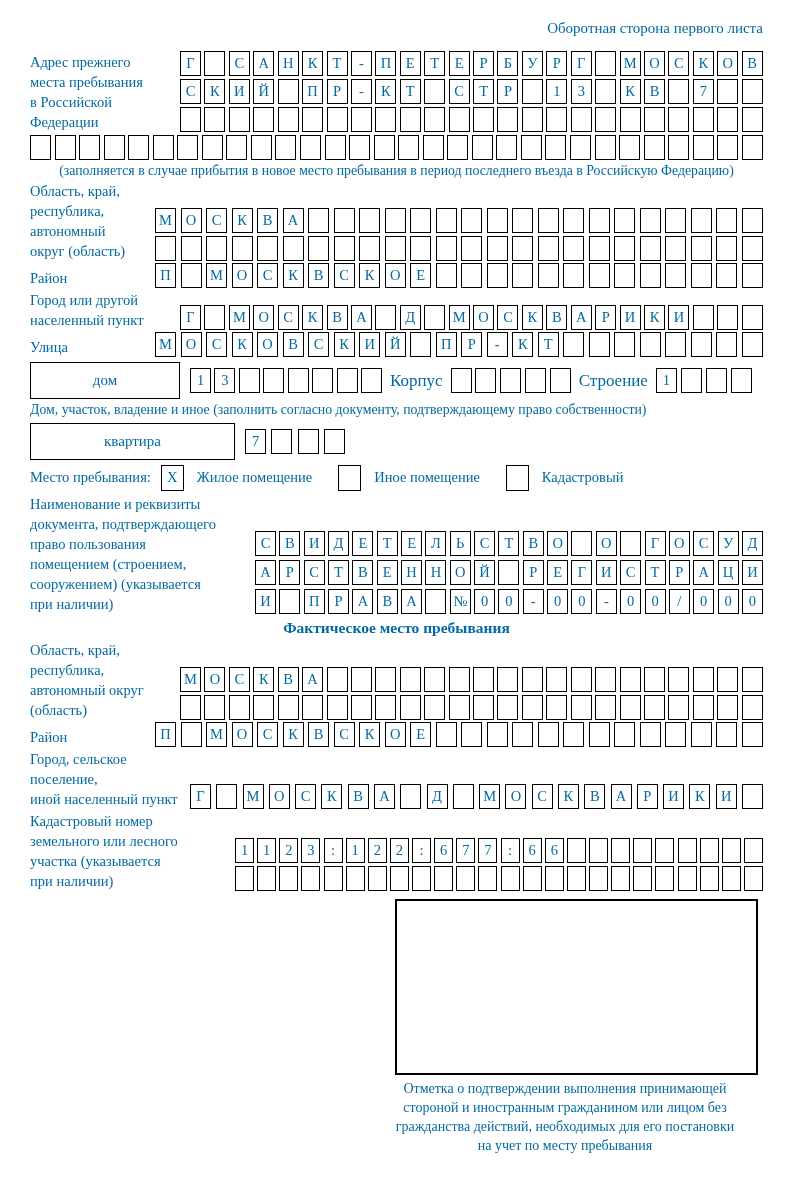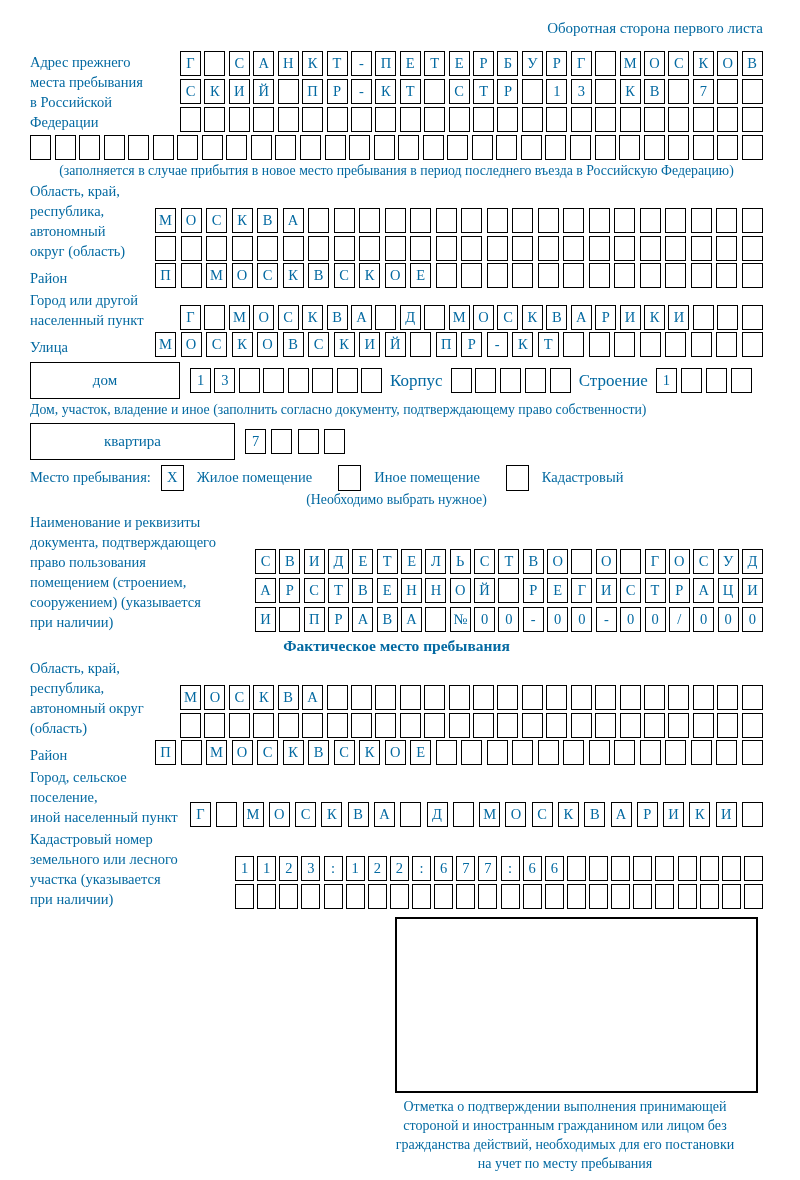--- a/index.html
+++ b/index.html
@@ -386,21 +386,20 @@
         </div>
       <span class="opt-label">Иное помещение</span>
     </div>
     <div class="opt">
       <div class="boxes">
           <span class="bx"></span>
         </div>
       <span class="opt-label">Кадастровый</span>
     </div>
   </div>
-  <div class="small-note center mt2">(Необходимо выбрать нужное)</div>
 
   <div class="frow mt4">
     <div class="lbl w225">Наименование и реквизиты
 документа, подтверждающего
 право пользования
 помещением (строением,
 сооружением) (указывается
 при наличии)</div>
     <div class="rows" style="gap:4px">
       <div class="boxes flex1">

